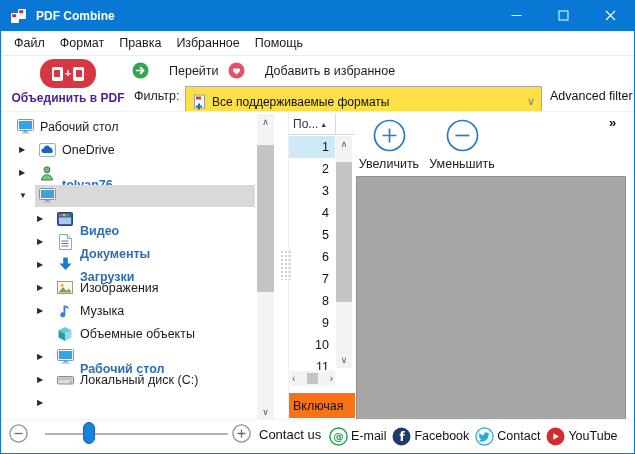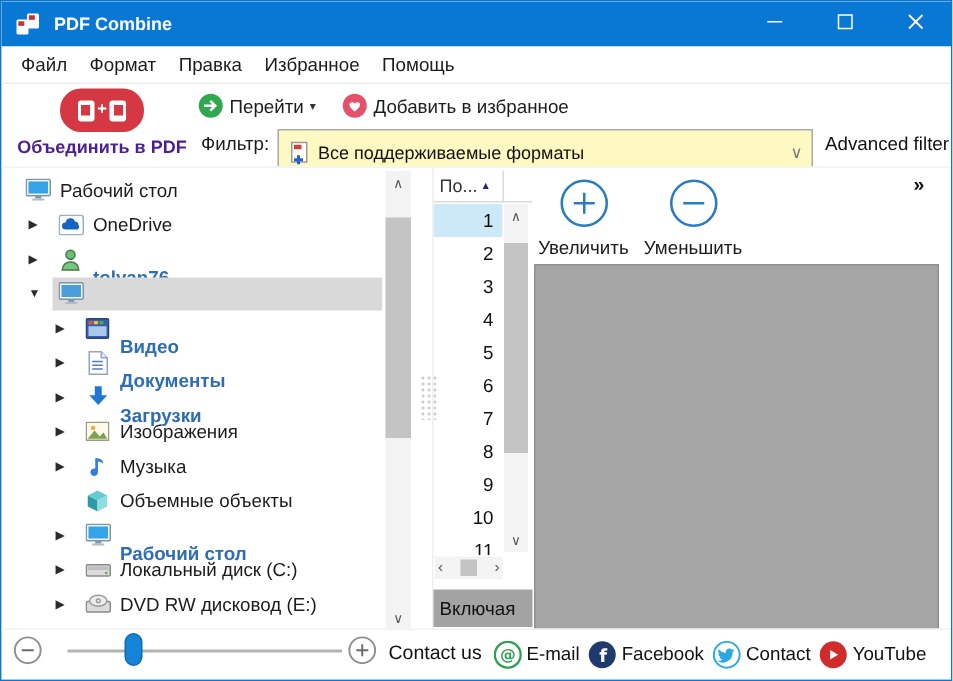--- a/index.html
+++ b/index.html
@@ -17,25 +17,25 @@
   .mitem{font-size:12.5px;color:#1c1c1c;}
 
   
   .toolbar{position:absolute;top:56px;left:0;right:0;height:54px;background:#fff;}
   .combine{position:absolute;left:6px;top:2px;width:122px;text-align:center;cursor:default;}
   .pill{width:56px;height:29px;background:#d63843;border-radius:14px;margin:0 auto;display:flex;align-items:center;justify-content:center;gap:2px;}
   .page{width:11px;height:14px;background:#fff;border-radius:2px;display:flex;align-items:center;justify-content:center;}
   .pmark{width:6px;height:7px;background:#d63843;}
   .pplus{color:#fff;font-weight:bold;font-size:11px;line-height:1;}
   .combine-label{font-size:12px;font-weight:bold;color:#4c1d95;margin-top:3px;white-space:nowrap;}
-  .tbtn{position:absolute;top:5px;display:flex;align-items:center;gap:4px;font-size:12.5px;color:#1c1c1c;}
+  .tbtn{position:absolute;top:5px;display:flex;align-items:center;gap:20px;font-size:12.5px;color:#1c1c1c;}
   .go-caret{font-size:8px;color:#333;}
   .ibox{display:flex;align-items:center;}
   .filter-label{position:absolute;left:133px;top:32px;font-size:12.5px;color:#1c1c1c;}
-  .filter-dd{position:absolute;left:184px;top:29px;width:357px;height:31px;border:1px solid #a9a9a9;background:#fef9c3;display:flex;align-items:center;padding:0 6px;gap:5px;box-sizing:border-box;}
+  .filter-dd{position:absolute;left:184px;top:29px;width:357px;height:31px;border:1px solid #a9a9a9;background:#fde047;display:flex;align-items:center;padding:0 6px;gap:5px;box-sizing:border-box;}
   .dd-text{font-size:12px;flex:1;color:#111;}
   .dd-chev{color:#7c7c7c;font-size:11px;}
   .advanced{position:absolute;left:549px;top:32px;font-size:12.5px;color:#111;}
 
   
   .main{position:absolute;top:110px;left:0;right:0;bottom:34px;background:#fff;border-top:1px solid #f2f2f2;}
 
   
   .tree{position:absolute;left:2px;top:3px;width:252px;height:303px;overflow:hidden;}
   .trow{height:23px;display:flex;align-items:center;}
@@ -60,21 +60,21 @@
   .list{position:absolute;left:287px;top:0;width:66px;height:310px;border-left:1px solid #efefef;}
   .lheader{position:absolute;left:0;top:2px;width:47px;height:21px;border-bottom:1px solid #d9d9d9;border-right:1px solid #d9d9d9;display:flex;align-items:center;padding-left:4px;font-size:12px;color:#333;box-sizing:border-box;}
   .lheader-rest{position:absolute;left:47px;top:2px;width:19px;height:21px;border-bottom:1px solid #d9d9d9;box-sizing:border-box;}
   .sortarrow{font-size:7px;color:#23306e;margin-left:2px;}
   .lrows{position:absolute;left:0;top:24px;width:46px;height:234px;overflow:hidden;}
   .lrow{height:22px;display:flex;align-items:center;justify-content:flex-end;padding-right:6px;font-size:12.5px;color:#111;}
   .lrow.sel{background:#cde8f6;}
   .hscroll{position:absolute;left:1px;top:259px;width:45px;height:15px;background:#f3f3f3;display:flex;align-items:center;justify-content:space-between;padding:0 2px;box-sizing:border-box;}
   .harrow{color:#555;font-size:10px;}
   .hthumb{width:11px;height:11px;background:#c4c4c4;}
-  .include-btn{position:absolute;left:0;top:281px;width:66px;height:25px;background:#a3a3a3;font-size:12.5px;color:#111;display:flex;align-items:center;padding-left:4px;box-sizing:border-box;overflow:hidden;white-space:nowrap;}
+  .include-btn{position:absolute;left:0;top:281px;width:66px;height:25px;background:#f97316;font-size:12.5px;color:#111;display:flex;align-items:center;padding-left:4px;box-sizing:border-box;overflow:hidden;white-space:nowrap;}
 
   
   .zoombtn{position:absolute;top:7px;width:72px;text-align:center;}
   .zlabel{font-size:12.5px;color:#1b1b1b;margin-top:1px;white-space:nowrap;}
   .more-btn{position:absolute;left:608px;top:3px;font-size:13px;font-weight:bold;color:#111;letter-spacing:-1px;}
   .preview{position:absolute;left:355px;top:64px;width:270px;height:244px;background:#a6a6a6;border:1px solid #8f8f8f;box-sizing:border-box;}
 
   
   .footer{position:absolute;left:0;right:0;bottom:0;height:33px;background:#fff;border-top:1px solid #f2f2f2;}
   .fcircle{position:absolute;top:4px;display:flex;}
@@ -327,30 +327,20 @@
                 <rect x="0.5" y="2.5" width="16" height="7.5" rx="1" fill="#dcdcdc" stroke="#8a8a8a"></rect>
                 <rect x="1.5" y="3.5" width="14" height="2.6" fill="#c0c0c0"></rect>
                 <circle cx="13.8" cy="8" r="0.9" fill="#58b058"></circle>
               </svg>
             </span>
             <span class="tlabel">Локальный диск (C:)</span>
           </span>
         </div>
         <div class="trow ind2">
           <span class="tarrow">▶</span>
-          <span class="thl">
-            <span class="ticon">
-              <svg width="17" height="14" viewBox="0 0 17 14">
-                <rect x="0.5" y="5" width="16" height="7" rx="1" fill="#dcdcdc" stroke="#8a8a8a"></rect>
-                <ellipse cx="8.5" cy="4.5" rx="5.8" ry="3.6" fill="#ececec" stroke="#9a9a9a"></ellipse>
-                <circle cx="8.5" cy="4.5" r="1.2" fill="#fff" stroke="#9a9a9a"></circle>
-              </svg>
-            </span>
-            <span class="tlabel">DVD RW дисковод (E:)</span>
-          </span>
         </div>
         <div class="trow ind2">
           <span class="thl"></span>
         </div>
       </div>
 
     <div class="vscroll1">
       <span class="sarrow" style="top:0;">∧</span>
       <div class="thumb1"></div>
       <span class="sarrow" style="bottom:0;">∨</span>

